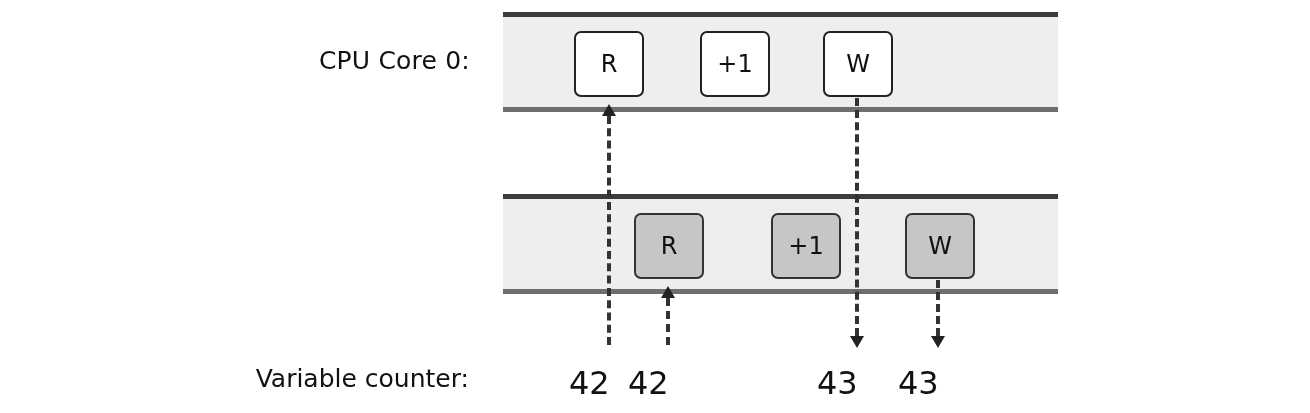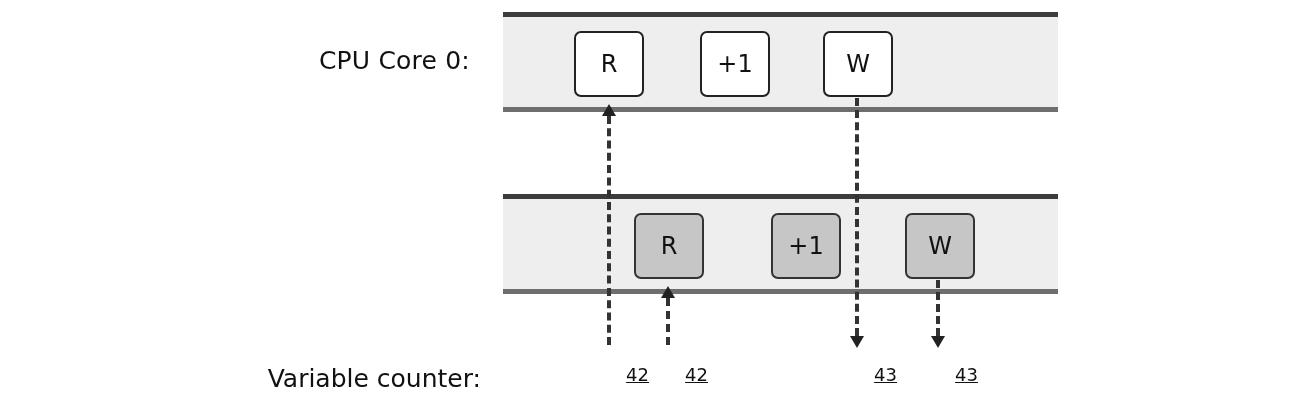--- a/index.html
+++ b/index.html
@@ -54,25 +54,24 @@
 
   .counter-label{
     position:absolute;
     font-size:25px;
     color:#111111;
     white-space:nowrap;
     text-align:right;
   }
   .counter-val{
     position:absolute;
-    font-size:18px;
+    font-size:32px;
     color:#111111;
-    text-align:right;
+    text-align:left;
     white-space:nowrap;
-    text-decoration:underline;
   }
 </style>
 </head>
 <body>
 
 <div id="stage">
 
   <div class="row-label" style="left: 0px; width: 470px; top: 46px; text-align: right;">CPU Core 0:</div>
   <div class="band" style="left: 503px; top: 12px; width: 555px; height: 100px;"></div>
   <div class="op" style="left: 574px; top: 31px; width: 70px; height: 66px;">
@@ -106,19 +105,19 @@
     </div>
   <div style="position: absolute; left: 0px; top: 0px;">
       <div class="vline" style="left: 855px; top: 98px; height: 238px;"></div>
       <div class="arrowhead down" style="left: 850px; top: 336px;"></div>
     </div>
   <div style="position: absolute; left: 0px; top: 0px;">
       <div class="vline" style="left: 936px; top: 280px; height: 56px;"></div>
       <div class="arrowhead down" style="left: 931px; top: 336px;"></div>
     </div>
 
-  <div class="counter-label" style="left: 0px; width: 469px; top: 364px; margin-left: 12px;">Variable counter:</div>
+  <div class="counter-label" style="left: 0px; width: 469px; top: 364px;">Variable counter:</div>
   <div class="counter-val" style="left: 569px; width: 80px; top: 364px;">42</div>
   <div class="counter-val" style="left: 628px; width: 80px; top: 364px;">42</div>
   <div class="counter-val" style="left: 817px; width: 80px; top: 364px;">43</div>
   <div class="counter-val" style="left: 898px; width: 80px; top: 364px;">43</div>
 
 </div>
 
 </body></html>

